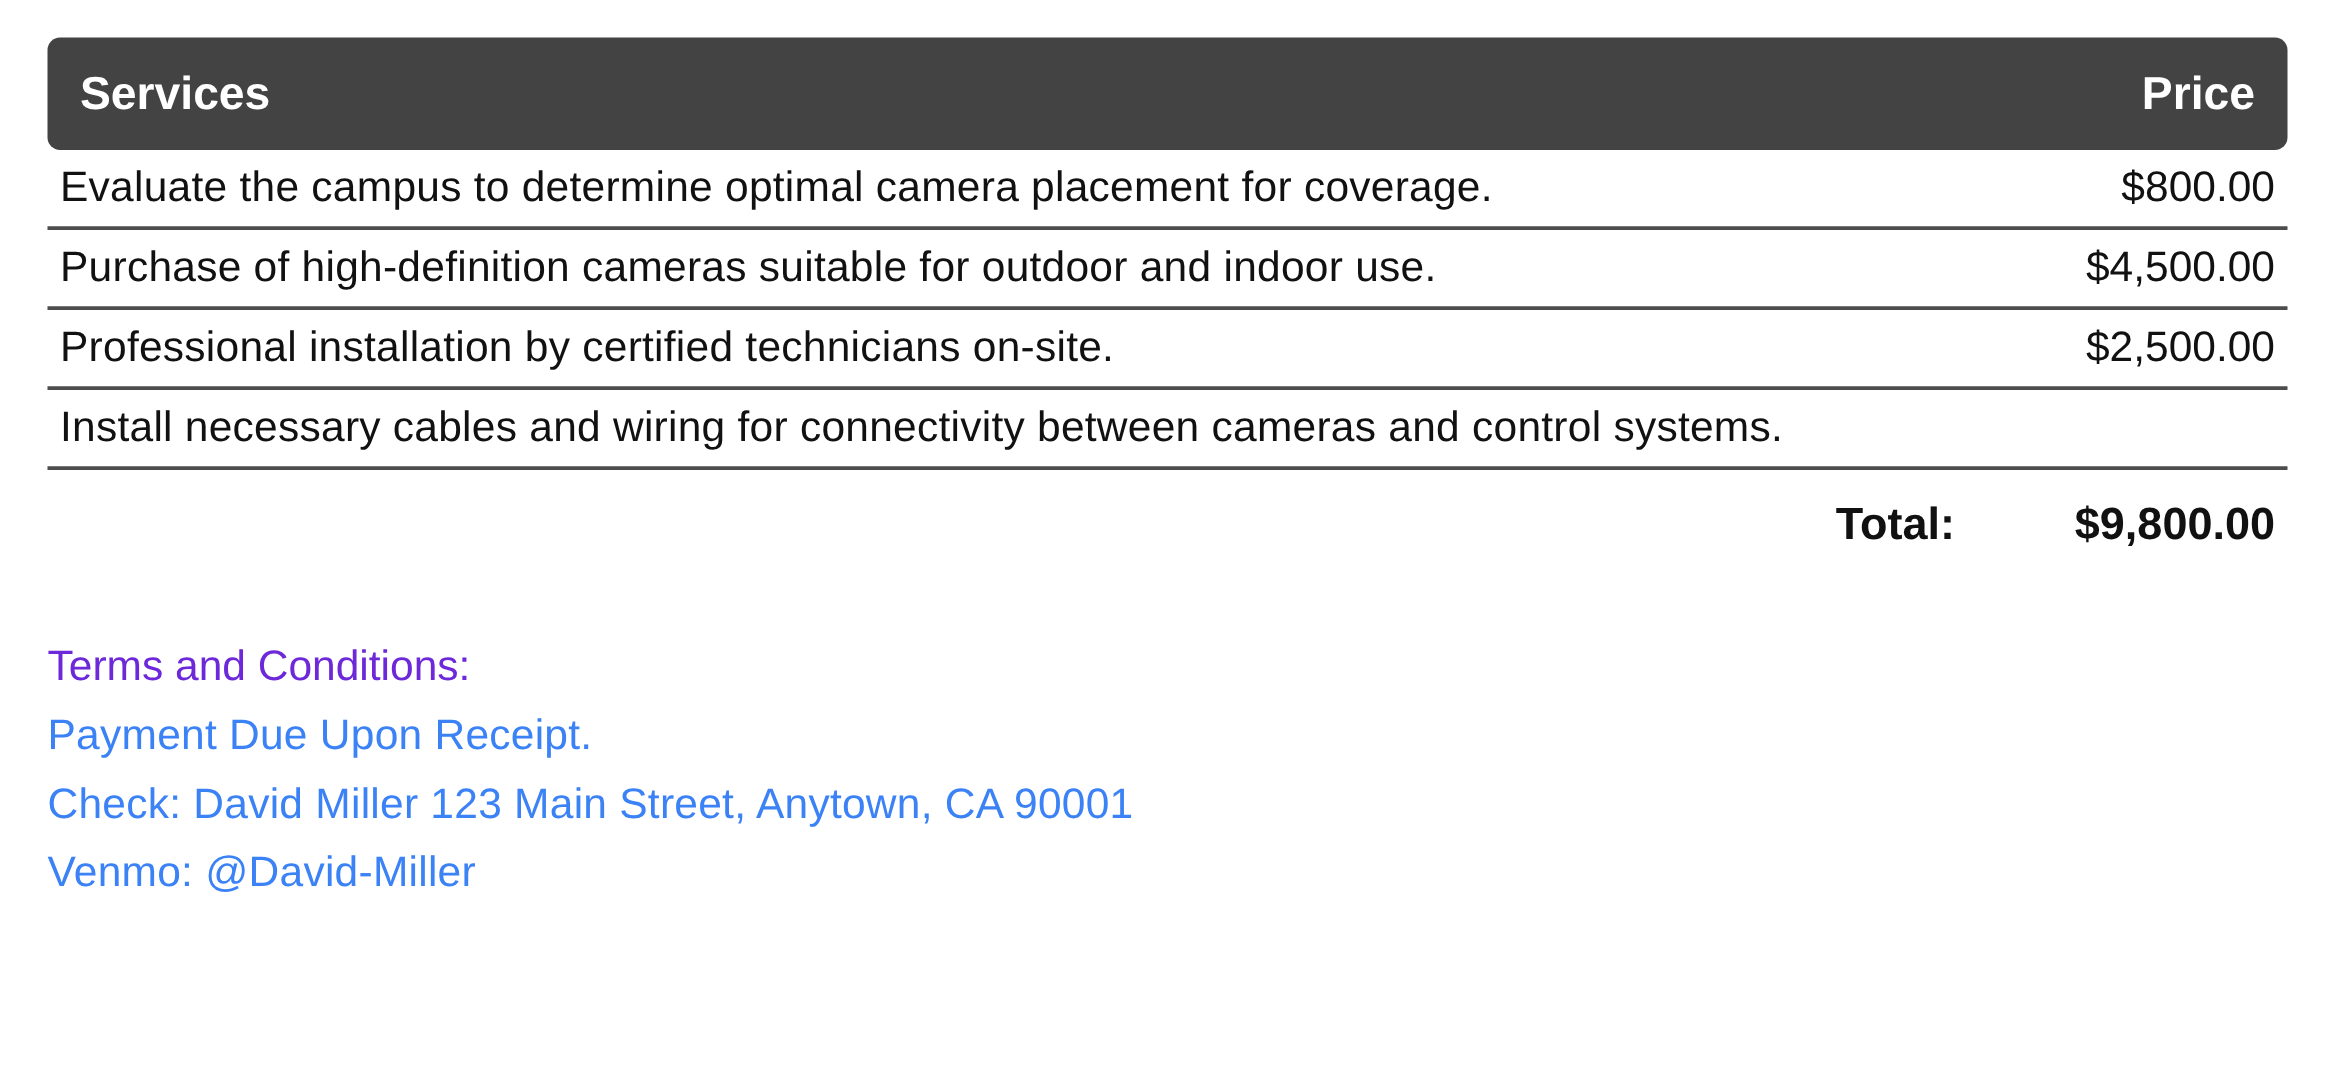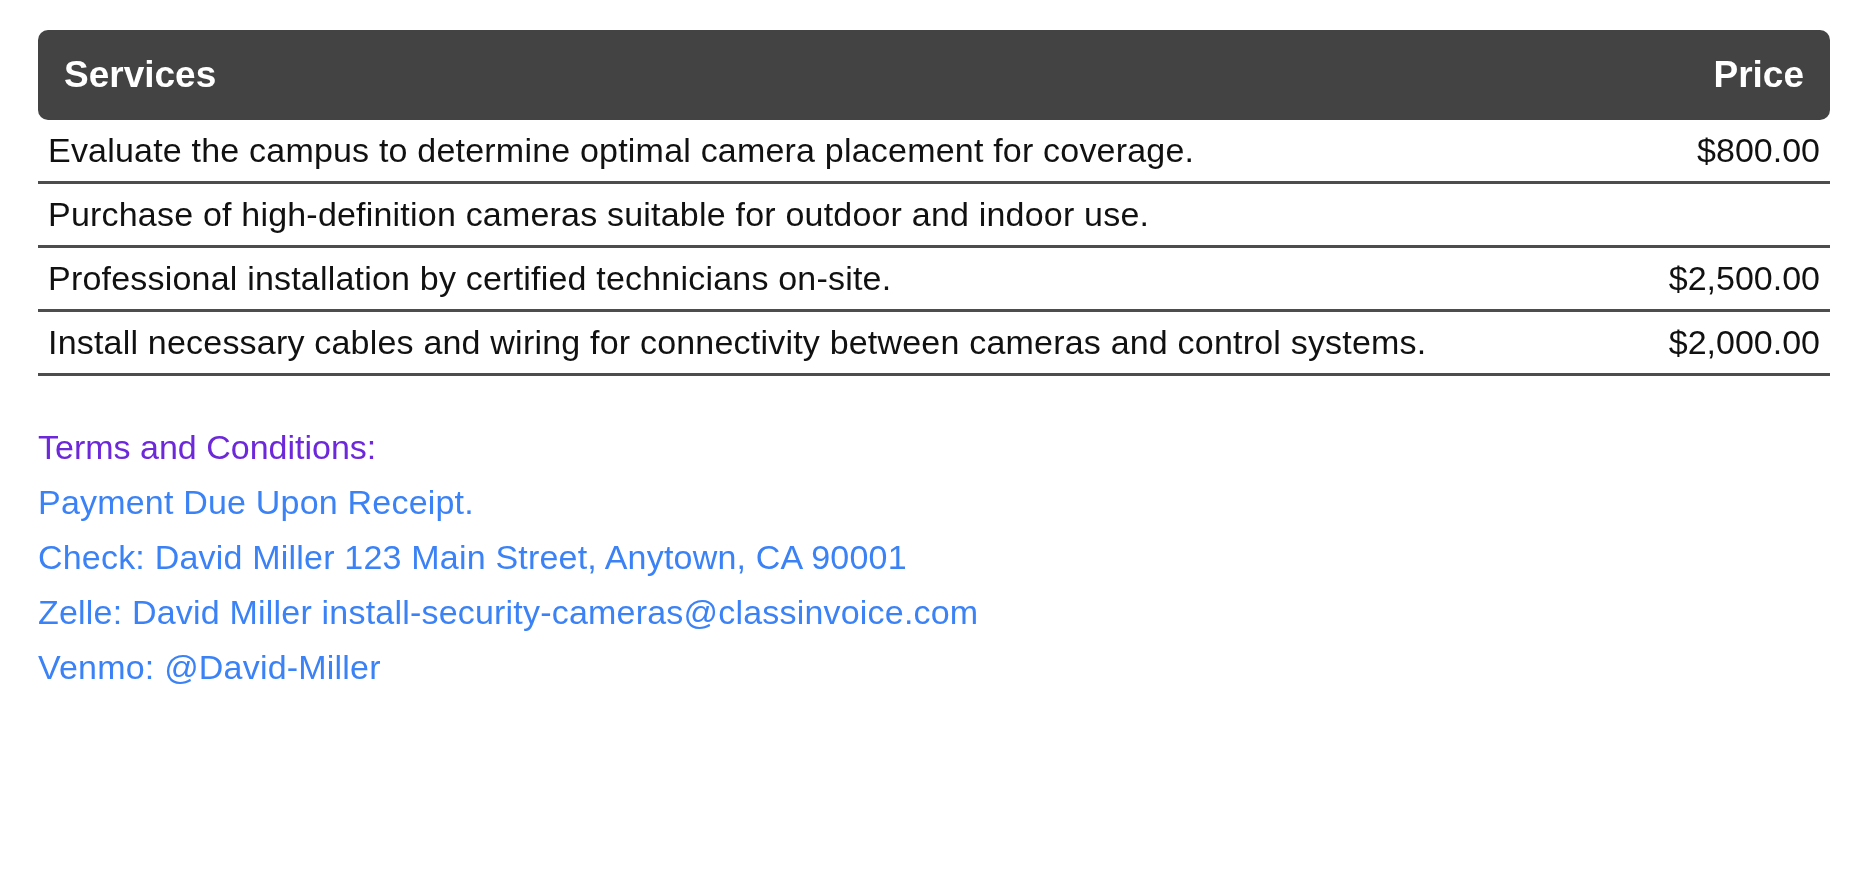--- a/index.html
+++ b/index.html
@@ -93,42 +93,45 @@
     </div>
 
     <div id="service-rows">
   <div class="table-row">
     <span class="service-cell svc">Evaluate the campus to determine optimal camera placement for coverage.</span>
     <span class="price-cell prc">$800.00</span>
   </div>
 
   <div class="table-row">
     <span class="service-cell svc">Purchase of high-definition cameras suitable for outdoor and indoor use.</span>
+    <span class="price-cell prc">$4,500.00</span>
   </div>
 
   <div class="table-row">
     <span class="service-cell svc">Professional installation by certified technicians on-site.</span>
     <span class="price-cell prc">$2,500.00</span>
   </div>
 
   <div class="table-row">
     <span class="service-cell svc">Install necessary cables and wiring for connectivity between cameras and control systems.</span>
-    <span class="price-cell prc">$2,000.00</span>
   </div>
 </div>
 
+    <div class="total-row">
+      <span class="total-label-cell">Total:</span>
+      <span class="total-value-cell">$9,800.00</span>
+    </div>
 
   </div>
 
   <div class="terms">
     <div class="terms-heading">Terms and Conditions:</div>
     <div id="terms-lines">
   <div class="terms-line tl">Payment Due Upon Receipt.</div>
 
   <div class="terms-line tl">Check: David Miller 123 Main Street, Anytown, CA 90001</div>
 
-  <div class="terms-line tl">Zelle: David Miller install-security-cameras@classinvoice.com</div>
 
   <div class="terms-line tl">Venmo: @David-Miller</div>
 </div>
   </div>
 
 </div>
 
 </body></html>

